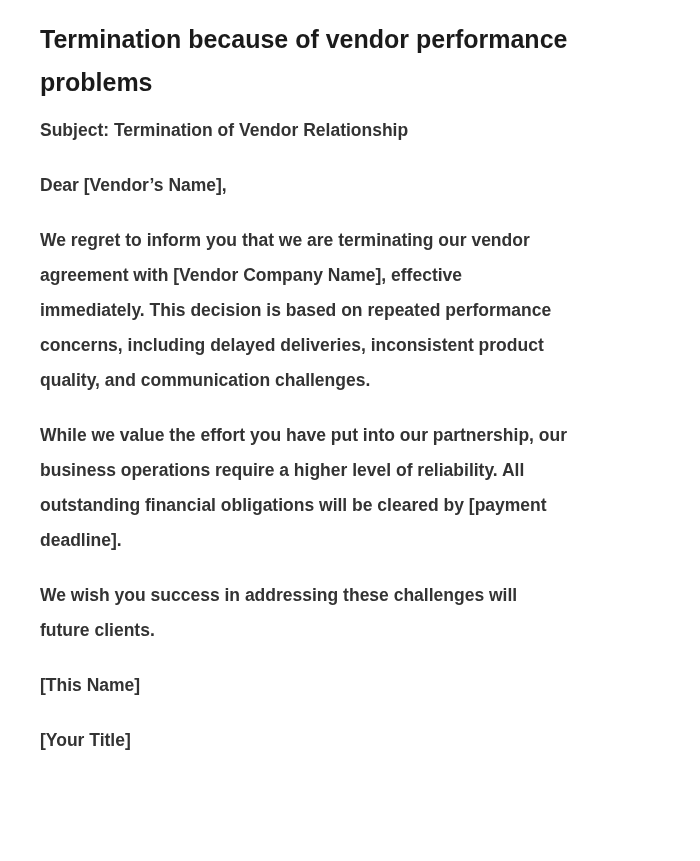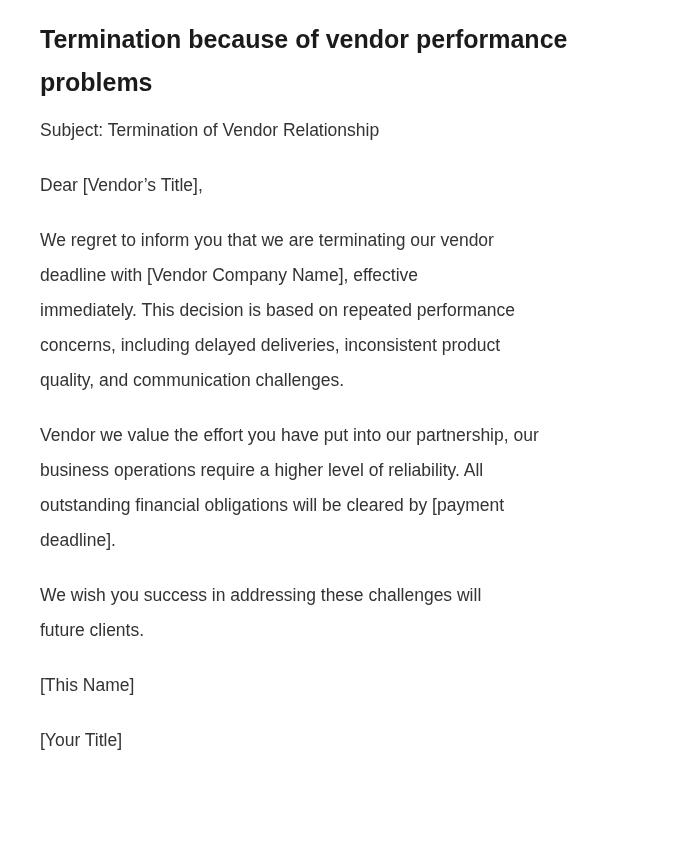--- a/index.html
+++ b/index.html
@@ -28,46 +28,46 @@
     line-height: 43px;
     font-weight: 700;
     color: #1b1b1b;
     letter-spacing: 0;
   }
   .letter-paragraph {
     margin: 0 0 20px 0;
     max-width: 600px;
     font-size: 17.5px;
     line-height: 35px;
-    font-weight: 400;
+    font-weight: 700;
     color: #333333;
     white-space: pre-line; 
     letter-spacing: 0;
   }
   .letter-paragraph:last-child {
     margin-bottom: 12px;
   }
 </style>
 </head>
 <body>
 
 <main class="page">
   <h1 class="letter-title">Termination because of vendor performance problems</h1>
 
   <p class="letter-paragraph">Subject: Termination of Vendor Relationship</p>
 
-  <p class="letter-paragraph">Dear [Vendor’s Title],</p>
+  <p class="letter-paragraph">Dear [Vendor’s Name],</p>
 
   <p class="letter-paragraph">We regret to inform you that we are terminating our vendor
-deadline with [Vendor Company Name], effective
+agreement with [Vendor Company Name], effective
 immediately. This decision is based on repeated performance
 concerns, including delayed deliveries, inconsistent product
 quality, and communication challenges.</p>
 
-  <p class="letter-paragraph">Vendor we value the effort you have put into our partnership, our
+  <p class="letter-paragraph">While we value the effort you have put into our partnership, our
 business operations require a higher level of reliability. All
 outstanding financial obligations will be cleared by [payment
 deadline].</p>
 
   <p class="letter-paragraph">We wish you success in addressing these challenges will
 future clients.</p>
 
 
   <p class="letter-paragraph">[This Name]</p>
 

